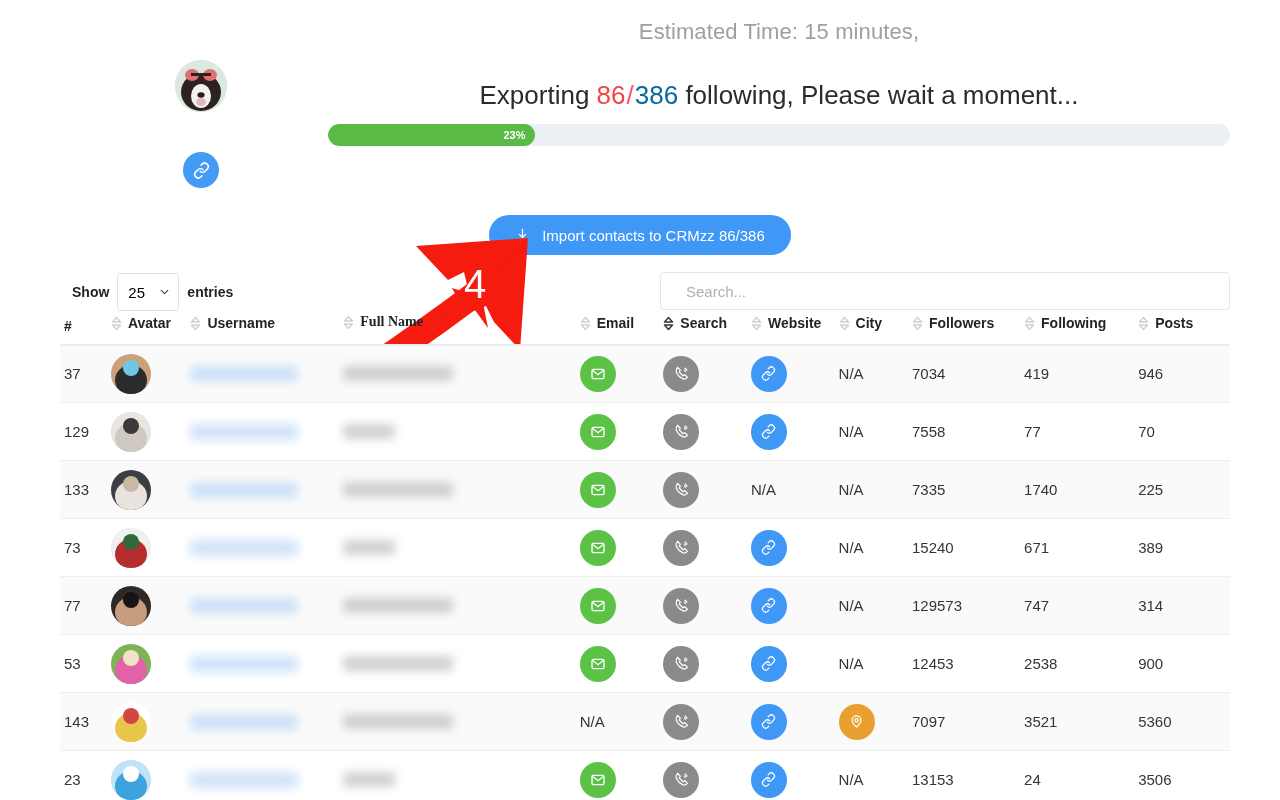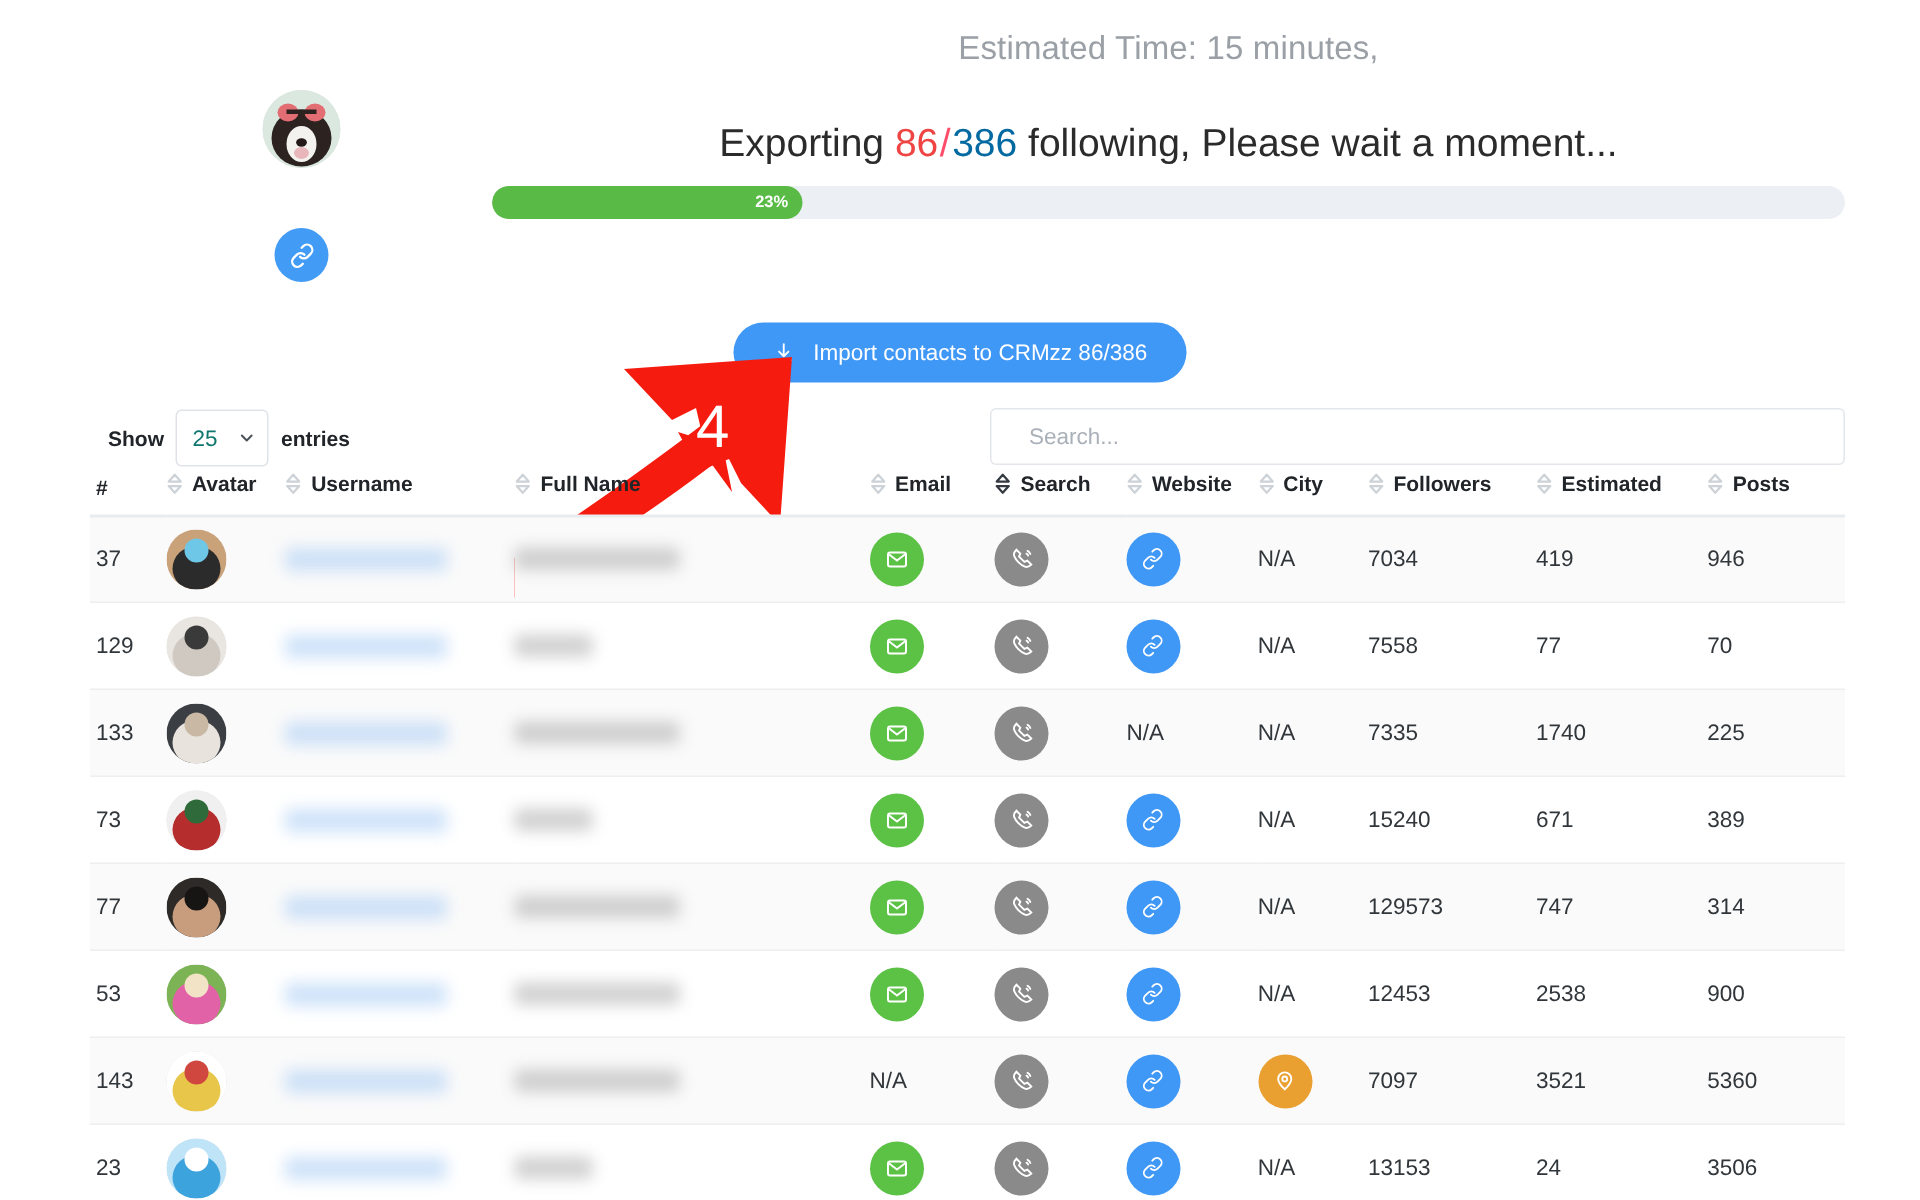--- a/index.html
+++ b/index.html
@@ -142,21 +142,21 @@
     font-size: 14px; font-weight: bold; color: #212529;
     height: 40px;
   }
   .entries-select {
     height: 38px;
     width: 62px;
     border: 1px solid #dfe3e8;
     border-radius: 4px;
     background: #fff;
     font-size: 15px;
-    color: #0f766e;
+    color: #000000;
     padding: 0 6px 0 10px;
     font-family: "Liberation Sans", sans-serif;
     appearance: none;
     -webkit-appearance: none;
     cursor: pointer;
   }
   .select-wrap { position: relative; display: inline-block; }
   .select-wrap .chev {
     position: absolute; right: 8px; top: 50%;
     transform: translateY(-50%);
@@ -203,21 +203,21 @@
     font-size: 15px;
     color: #31363b;
     vertical-align: middle;
   }
   .tbl tbody tr:nth-child(odd) { background: #fafafa; }
   .tbl tbody tr:nth-child(even) { background: #ffffff; }
 
   .c-id { width: 50px; padding-left: 4px !important; color: #31363b; }
   .c-avatar { width: 78px; }
   .c-user { width: 150px; }
-  .c-name { width: 232px; }
+  .c-name { width: 232px; font-family: Liberation Serif, serif; }
   .c-email { width: 82px; }
   .c-phone { width: 86px; }
   .c-web { width: 86px; }
   .c-city { width: 72px; }
   .c-fol { width: 110px; }
   .c-folg { width: 112px; }
   .c-posts { width: 90px; }
 
   .avatar {
     width: 40px; height: 40px;
@@ -393,21 +393,21 @@
                 <path d="M5.5 1.5 L9.5 6 L1.5 6 Z"></path>
                 <path d="M5.5 13.5 L9.5 9 L1.5 9 Z"></path>
               </svg>
               <span>Followers</span>
             </span></th>
           <th class="c-folg"><span class="th-inner">
               <svg class="sort-ic" width="11" height="15" viewBox="0 0 11 15" fill="none" stroke="#cdd2d7" stroke-width="1.5" stroke-linecap="round" stroke-linejoin="round">
                 <path d="M5.5 1.5 L9.5 6 L1.5 6 Z"></path>
                 <path d="M5.5 13.5 L9.5 9 L1.5 9 Z"></path>
               </svg>
-              <span>Estimated</span>
+              <span>Following</span>
             </span></th>
           <th class="c-posts"><span class="th-inner">
               <svg class="sort-ic" width="11" height="15" viewBox="0 0 11 15" fill="none" stroke="#cdd2d7" stroke-width="1.5" stroke-linecap="round" stroke-linejoin="round">
                 <path d="M5.5 1.5 L9.5 6 L1.5 6 Z"></path>
                 <path d="M5.5 13.5 L9.5 9 L1.5 9 Z"></path>
               </svg>
               <span>Posts</span>
             </span></th>
         </tr>
     </thead>

